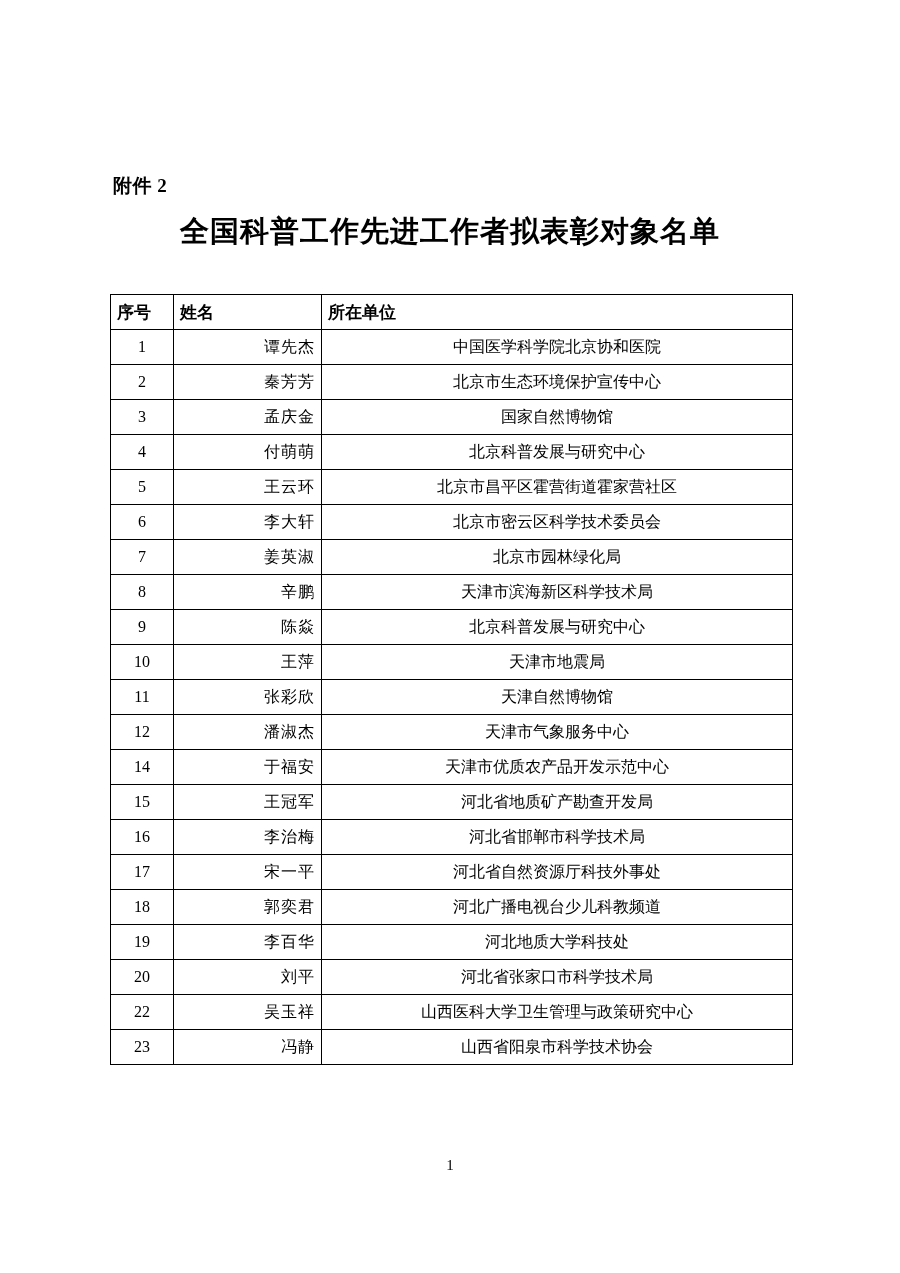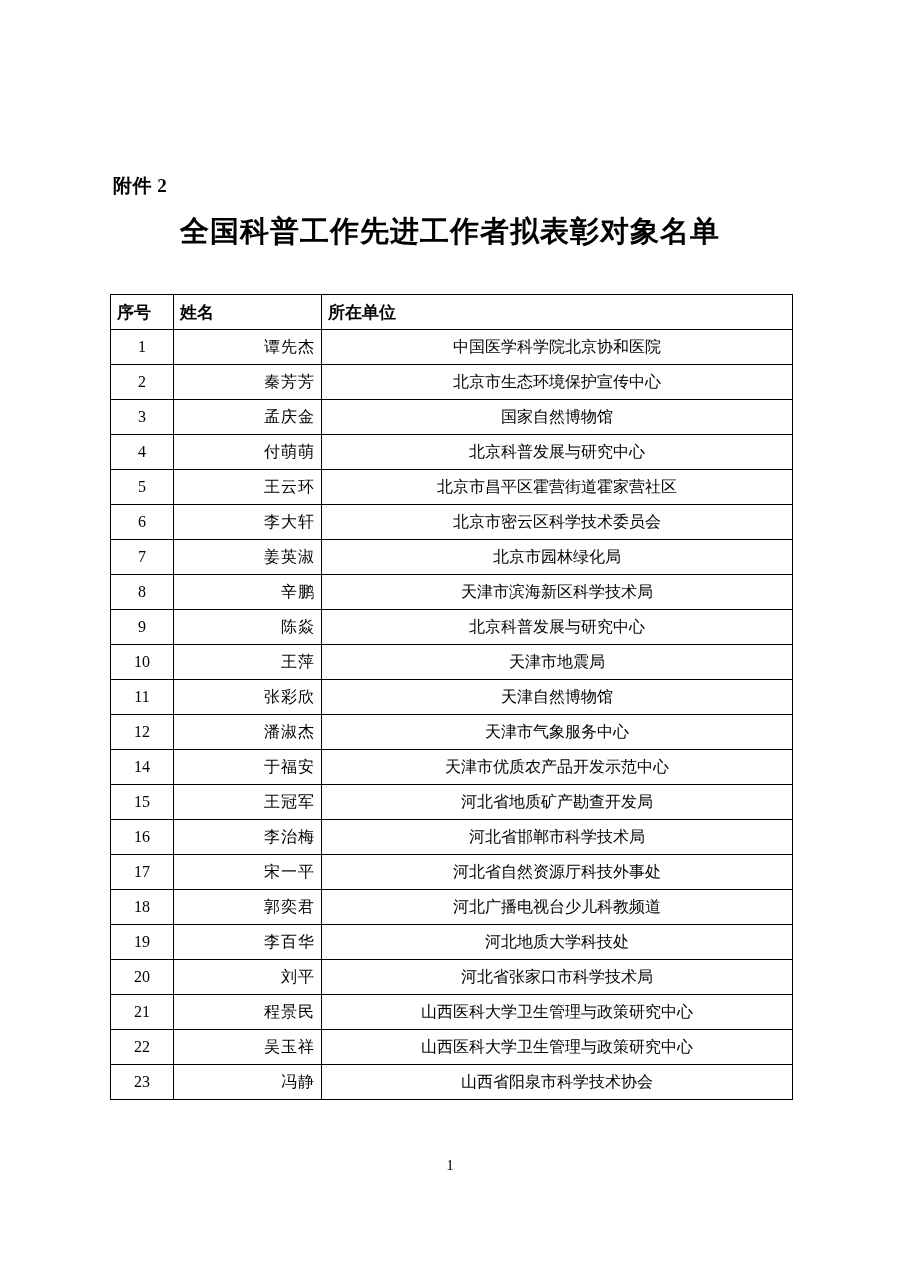--- a/index.html
+++ b/index.html
@@ -208,25 +208,20 @@
           <td class="cell-idx">19</td>
           <td class="cell-name">李百华</td>
           <td class="cell-unit">河北地质大学科技处</td>
         </tr>
         <tr>
           <td class="cell-idx">20</td>
           <td class="cell-name">刘平</td>
           <td class="cell-unit">河北省张家口市科学技术局</td>
         </tr>
         <tr>
-          <td class="cell-idx">21</td>
-          <td class="cell-name">程景民</td>
-          <td class="cell-unit">山西医科大学卫生管理与政策研究中心</td>
-        </tr>
-        <tr>
           <td class="cell-idx">22</td>
           <td class="cell-name">吴玉祥</td>
           <td class="cell-unit">山西医科大学卫生管理与政策研究中心</td>
         </tr>
         <tr>
           <td class="cell-idx">23</td>
           <td class="cell-name">冯静</td>
           <td class="cell-unit">山西省阳泉市科学技术协会</td>
         </tr>
       </tbody>

